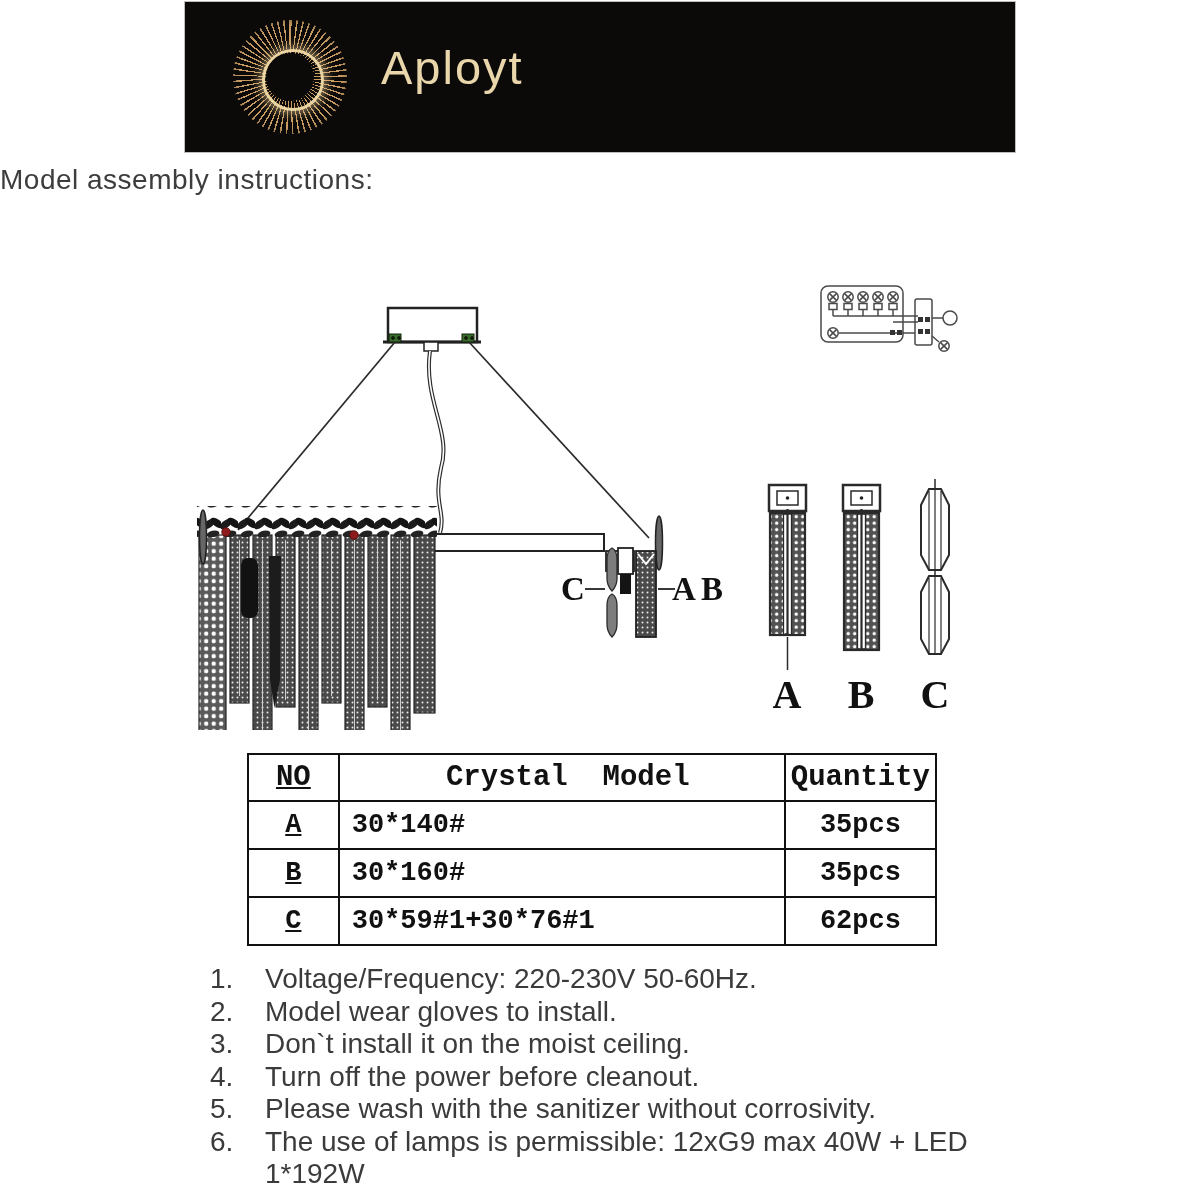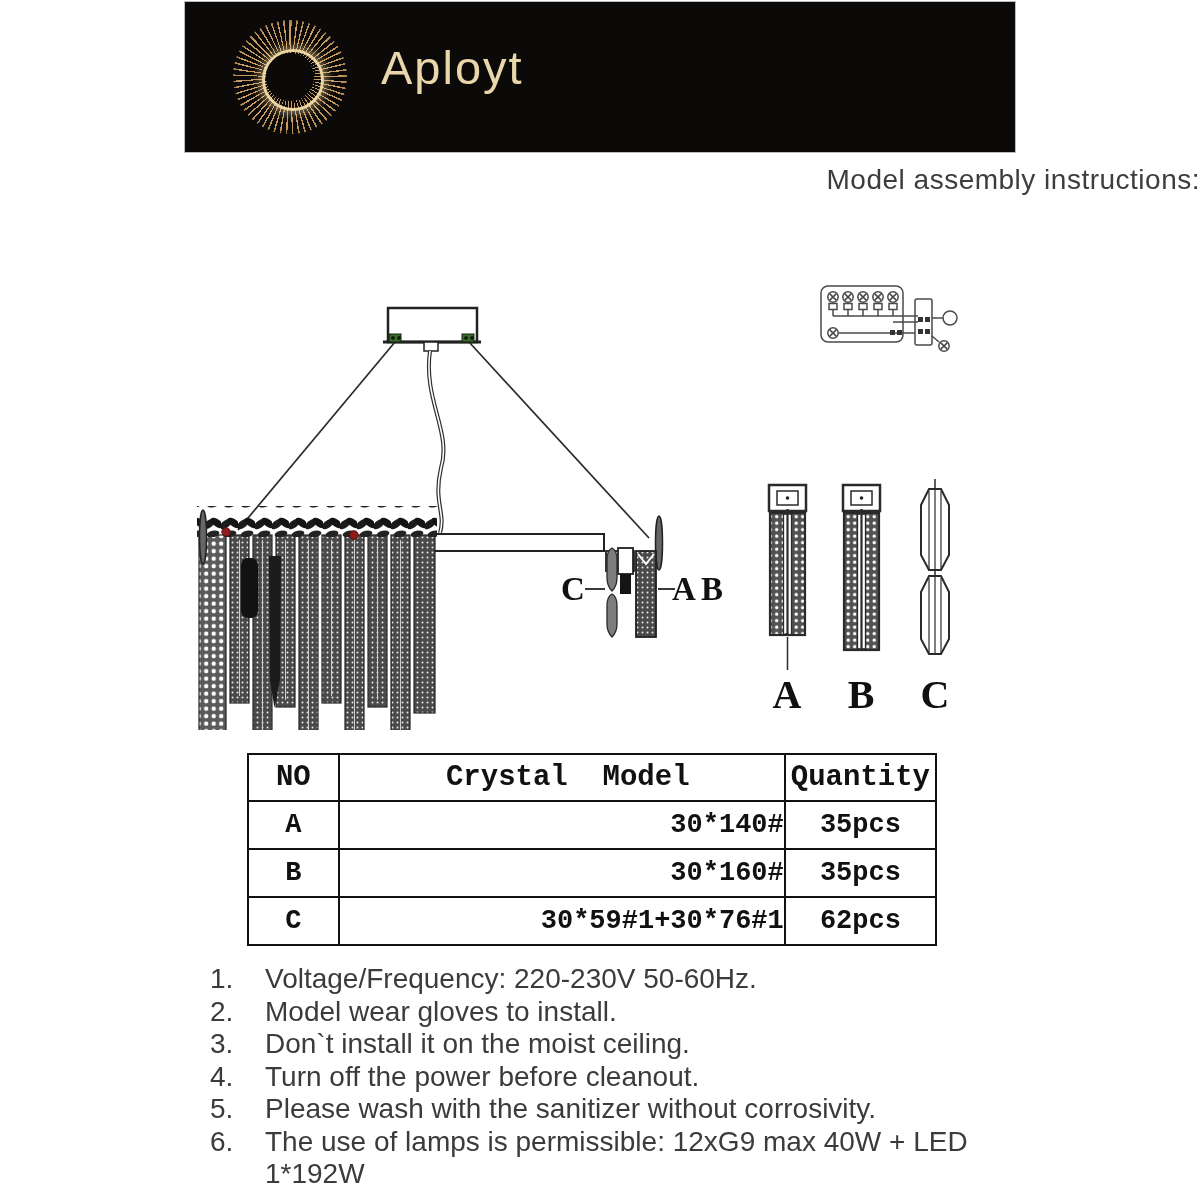--- a/index.html
+++ b/index.html
@@ -20,35 +20,35 @@
   .brand{position:absolute;left:196px;top:38px;font-size:47px;letter-spacing:2px;color:#e9d6aa;
          font-weight:400;}
   .rays{position:absolute;right:0;top:0;width:290px;height:150px;overflow:hidden;}
   .rays-src{position:absolute;right:-14px;top:-46px;width:430px;height:430px;
          background:repeating-conic-gradient(from 94deg at 100% 0deg,
             rgba(0,0,0,0) 0deg 2.9deg,#c89c62 2.9deg 4.1deg,rgba(0,0,0,0) 4.1deg 5.7deg);}
   .rays-fade{position:absolute;inset:0;
          background:linear-gradient(to left,rgba(12,10,8,0) 0 45%,rgba(12,10,8,.8) 92%);}
 
   
-  .title{position:absolute;left:0;top:164px;width:1200px;text-align:right;color:#3d3d3d;
+  .title{position:absolute;left:0;top:164px;width:1200px;text-align:left;color:#3d3d3d;
          font-size:28px;line-height:31px;font-weight:500;letter-spacing:.5px;}
 
   
   .diagram{position:absolute;left:0;top:255px;width:1200px;height:475px;}
 
   
   .crystal-table{position:absolute;left:247px;top:753px;width:690px;border-collapse:collapse;
          font-family:"Liberation Mono",monospace;color:#111;}
   .crystal-table td,.crystal-table th{border:2.5px solid #111;padding:0;}
   .ct-head th{height:45px;font-size:29px;font-weight:700;text-align:center;}
   .th-model{white-space:pre;}
   .ct-row td{height:46px;font-size:27px;font-weight:700;}
-  .col-no{width:93px;text-align:center;}
-  .col-model{width:447px;text-align:right;padding-left:12px !important;}
+  .col-no{width:93px;text-align:center;text-decoration:underline;}
+  .col-model{width:447px;text-align:left;padding-left:12px !important;}
   .col-qty{width:150px;text-align:center;}
 
   
   .instructions{position:absolute;left:210px;top:963px;width:775px;color:#3b3b3b;}
   .inst-item{display:flex;align-items:flex-start;font-size:28px;line-height:32.5px;
              font-weight:500;}
   .inst-num{width:55px;flex:0 0 55px;}
   .inst-text{width:706px;max-width:706px;}
 </style>
 </head>

